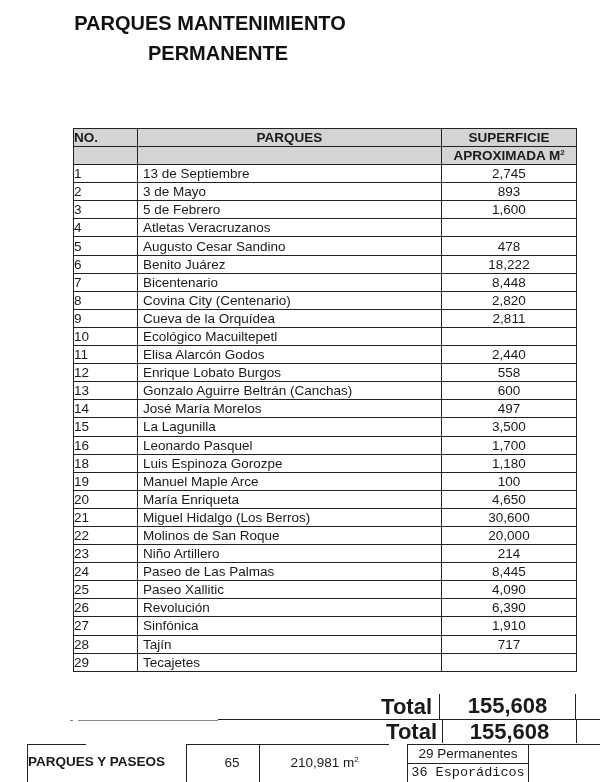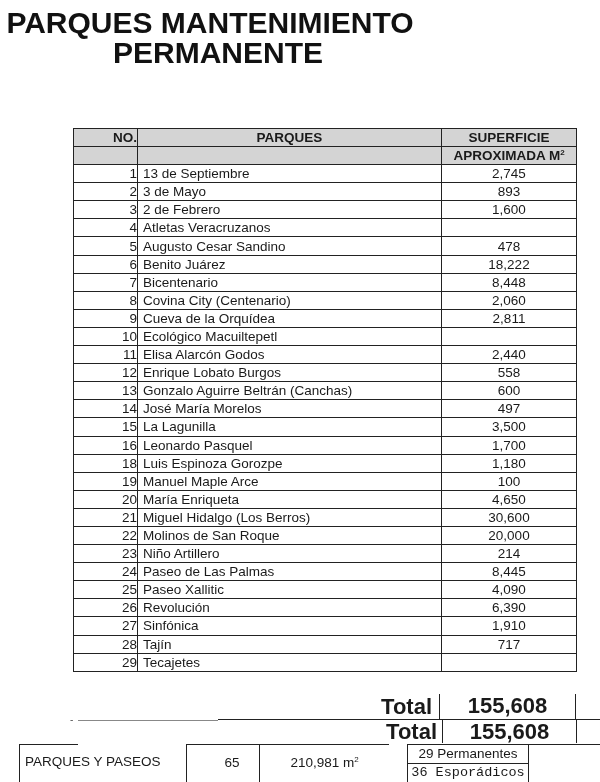--- a/index.html
+++ b/index.html
@@ -1,26 +1,26 @@
 <!DOCTYPE html>
 <html><head>
 <meta charset="utf-8">
 <style>
   html, body { margin: 0; padding: 0; background: #ffffff; }
   body { width: 600px; height: 782px; position: relative; overflow: hidden;
          font-family: "Liberation Sans", sans-serif; color: #1a1a1a; }
   .title { position: absolute; left: 0; top: 8px; width: 420px; text-align: center;
-           font-weight: bold; font-size: 30px; line-height: 30px; color: #111; }
+           font-weight: bold; font-size: 20px; line-height: 30px; color: #111; }
   .title .l1 { display: block; }
   .title .l2 { display: block; padding-left: 16px; }
 
   table.main { position: absolute; left: 73px; top: 128px; border-collapse: collapse;
                font-size: 13.5px; }
   table.main td, table.main th { border: 1.5px solid #222; padding: 0; height: 17.1px; line-height: 17px; }
-  .c-no { width: 63px; text-align: right; }
+  .c-no { width: 63px; text-align: left; }
   .c-name { width: 298px; text-align: left; padding-left: 5px !important; margin-left: 32px; }
   .c-area { width: 134px; text-align: center; }
   table.main th { background: #d4d4d4; font-weight: bold; font-size: 13.5px; }
   table.main tr.hdr2 th { height: 17px; }
   sup { font-size: 8px; vertical-align: super; line-height: 0; }
 
   .total1 { position: absolute; top: 695px; left: 73px; width: 503px; height: 24px; }
   .total1 .lbl { position: absolute; right: 144px; top: 0; font-weight: bold; font-size: 22px; line-height: 24px; }
   .total1 .val { position: absolute; right: 0; top: -1px; width: 135px; height: 25px; border: 1.5px solid #222; border-top: none;
                  text-align: center; font-weight: bold; font-size: 22px; line-height: 24px; }
@@ -30,21 +30,21 @@
   .dash-line .ln1 { position: absolute; left: 8px; top: 0; width: 140px; border-top: 1px solid #888; }
   .dash-line .ln2 { position: absolute; left: 148px; top: -1px; width: 398px; border-top: 1.5px solid #222; }
 
   .total2 { position: absolute; top: 720px; left: 0; width: 600px; height: 24px; }
   .total2 .lbl { position: absolute; left: 367px; top: 0; width: 70px; text-align: right; font-weight: bold; font-size: 22px; line-height: 24px; }
   .total2 .box { position: absolute; left: 442px; top: 0; width: 133px; height: 23px; border-left: 1.5px solid #222; border-right: 1.5px solid #222;
                  text-align: center; font-weight: bold; font-size: 22px; line-height: 24px; }
 
   .summary { position: absolute; top: 744px; left: 11px; height: 38px; width: 600px; font-size: 13.5px; }
   .summary .cell { position: absolute; top: 0; height: 38px; border-top: 1.5px solid #222; border-left: 1.5px solid #222; box-sizing: border-box; }
-  .summary .s-name { left: 8px; width: 175px; padding-left: 5px; line-height: 36px; border-top: none; }
+  .summary .s-name { left: 16px; width: 175px; line-height: 36px; border-top: none; font-weight: bold; }
   .summary .s-name-topline { position: absolute; left: 0; top: 0; width: 58px; border-top: 1.5px solid #222; }
   .summary .s-count { left: 175px; width: 91px; text-align: center; line-height: 36px; }
   .summary .s-area { left: 248px; width: 130px; text-align: center; line-height: 36px; }
   .summary .s-split { left: 396px; width: 200px; border-right: none; }
   .summary .s-split .top { height: 18px; line-height: 18px; text-align: center; border-bottom: 1.5px solid #222; width: 120px; }
   .summary .s-split .bot { height: 18px; line-height: 18px; text-align: center; width: 120px; font-family: Liberation Mono, monospace; }
   .summary .s-split .rightbar { position: absolute; left: 120px; top: 0; height: 38px; border-left: 1.5px solid #222; }
 </style>
 </head>
 <body>
@@ -73,21 +73,21 @@
         <td class="c-name">13 de Septiembre</td>
         <td class="c-area">2,745</td>
       </tr>
       <tr>
         <td class="c-no">2</td>
         <td class="c-name">3 de Mayo</td>
         <td class="c-area">893</td>
       </tr>
       <tr>
         <td class="c-no">3</td>
-        <td class="c-name">2 de Febrero</td>
+        <td class="c-name">5 de Febrero</td>
         <td class="c-area">1,600</td>
       </tr>
       <tr>
         <td class="c-no">4</td>
         <td class="c-name">Atletas Veracruzanos</td>
         <td class="c-area"></td>
       </tr>
       <tr>
         <td class="c-no">5</td>
         <td class="c-name">Augusto Cesar Sandino</td>
@@ -99,21 +99,21 @@
         <td class="c-area">18,222</td>
       </tr>
       <tr>
         <td class="c-no">7</td>
         <td class="c-name">Bicentenario</td>
         <td class="c-area">8,448</td>
       </tr>
       <tr>
         <td class="c-no">8</td>
         <td class="c-name">Covina City (Centenario)</td>
-        <td class="c-area">2,060</td>
+        <td class="c-area">2,820</td>
       </tr>
       <tr>
         <td class="c-no">9</td>
         <td class="c-name">Cueva de la Orquídea</td>
         <td class="c-area">2,811</td>
       </tr>
       <tr>
         <td class="c-no">10</td>
         <td class="c-name">Ecológico Macuiltepetl</td>
         <td class="c-area"></td>

